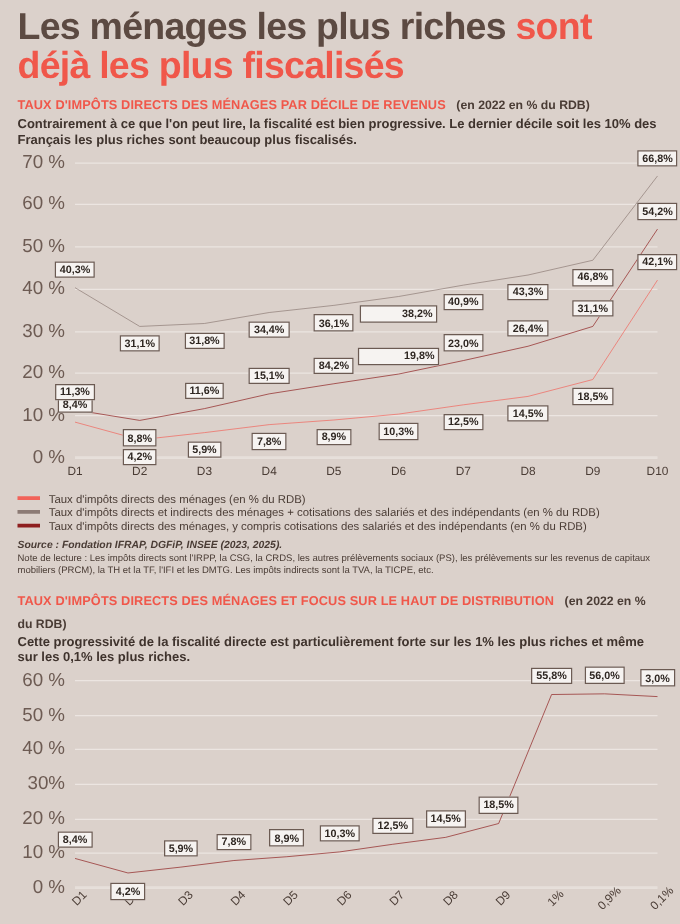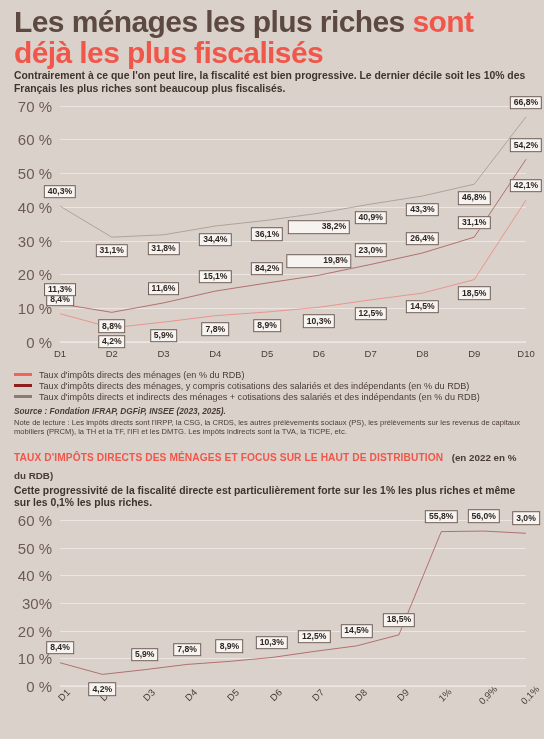--- a/index.html
+++ b/index.html
@@ -123,20 +123,24 @@
 </head>
 <body>
 
 <div class="page">
 
   <h1 class="headline">
     <span>Les ménages les plus riches </span><span class="accent">sont</span><br>
     <span class="accent">déjà les plus fiscalisés</span>
   </h1>
 
+  <div class="sec-head">
+    <span class="sec-title">TAUX D'IMPÔTS DIRECTS DES MÉNAGES PAR DÉCILE DE REVENUS</span>
+    <span class="sec-sub">(en 2022 en % du RDB)</span>
+  </div>
   <p class="sec-desc">Contrairement à ce que l'on peut lire, la fiscalité est bien progressive. Le dernier décile soit les 10% des Français les plus riches sont beaucoup plus fiscalisés.</p>
 
   <div class="chart" id="chart1">
     <div class="plot" id="plot1">
       <div class="axisline"></div>
     <div class="gridline" style="top: 100%;"></div>
         <div class="ytick" style="top: 100%;">0 %</div>
         <div class="gridline" style="top: 85.7143%;"></div>
         <div class="ytick" style="top: 85.7143%;">10 %</div>
         <div class="gridline" style="top: 71.4286%;"></div>
@@ -198,26 +202,26 @@
         <div class="dlabel" style="left: 100%; top: calc(4.57143% - 14px);">66,8%</div>
       </div>
   </div>
 
   <div class="legend">
     <div class="legend-row">
       <span class="swatch" style="background: rgb(242, 99, 90);"></span>
       <span class="legend-text">Taux d'impôts directs des ménages (en % du RDB)</span>
     </div>
     <div class="legend-row">
+      <span class="swatch" style="background: rgb(140, 123, 117);"></span>
+      <span class="legend-text">Taux d'impôts directs et indirects des ménages + cotisations des salariés et des indépendants (en % du RDB)</span>
+    </div>
+    <div class="legend-row">
       <span class="swatch" style="background: rgb(142, 31, 31);"></span>
       <span class="legend-text">Taux d'impôts directs des ménages, y compris cotisations des salariés et des indépendants (en % du RDB)</span>
-    </div>
-    <div class="legend-row">
-      <span class="swatch" style="background: rgb(140, 123, 117);"></span>
-      <span class="legend-text">Taux d'impôts directs et indirects des ménages + cotisations des salariés et des indépendants (en % du RDB)</span>
     </div>
   </div>
 
   <p class="source">Source : Fondation IFRAP, DGFiP, INSEE (2023, 2025).</p>
   <p class="note">Note de lecture : Les impôts directs sont l'IRPP, la CSG, la CRDS, les autres prélèvements sociaux (PS), les prélèvements sur les revenus de capitaux mobiliers (PRCM), la TH et la TF, l'IFI et les DMTG. Les impôts indirects sont la TVA, la TICPE, etc.</p>
 
   <div class="sec-head" style="padding-top:10px">
     <span class="sec-title">TAUX D'IMPÔTS DIRECTS DES MÉNAGES ET FOCUS SUR LE HAUT DE DISTRIBUTION</span>
     <span class="sec-sub">(en 2022 en % du RDB)</span>
   </div>

